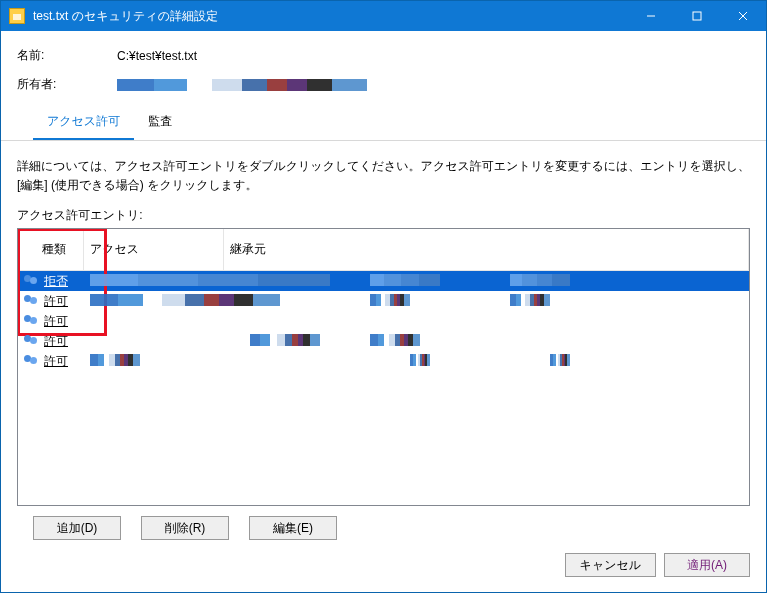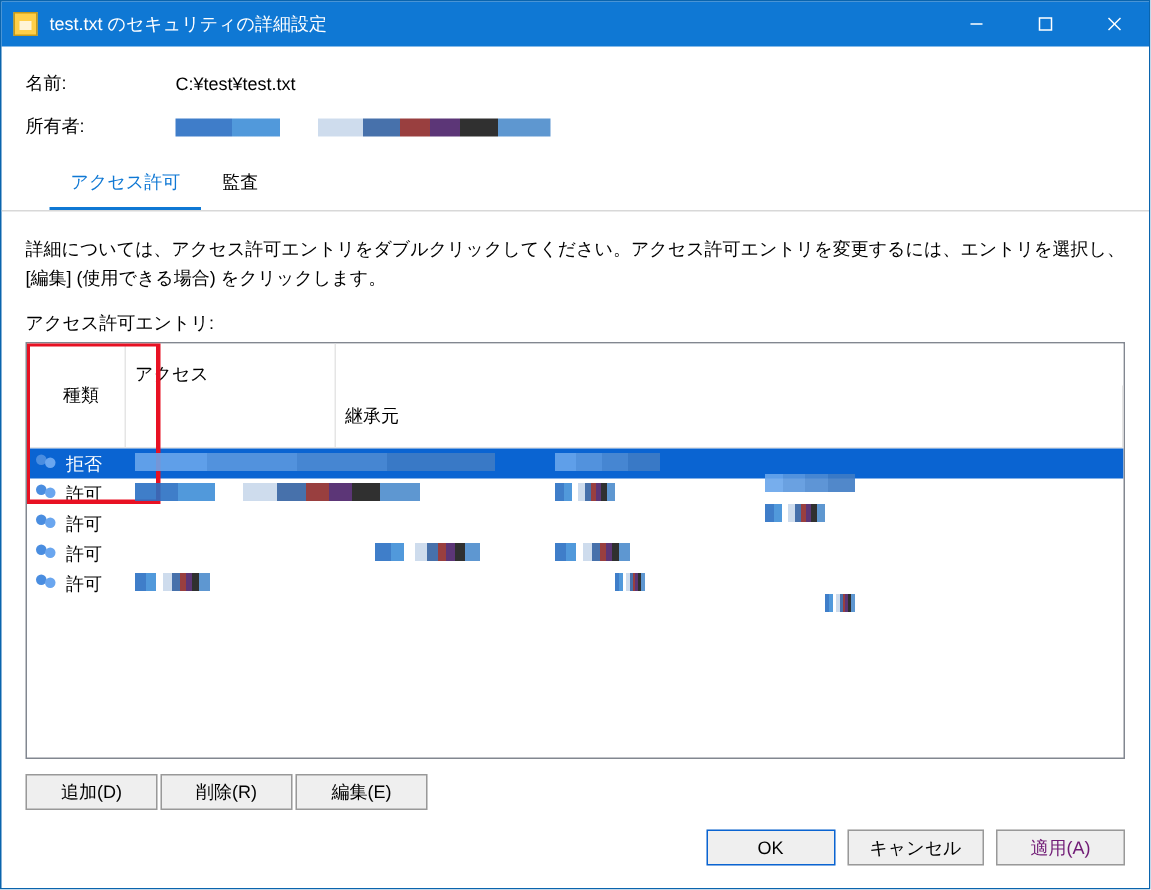--- a/index.html
+++ b/index.html
@@ -15,33 +15,33 @@
   .label { width:100px; }
   .tabs { display:flex; border-bottom:1px solid #d8d8d8; margin:8px -16px 8px -16px; padding:0 32px; }
   .tab { padding:6px 14px 8px; cursor:default; }
   .tab.active { border-bottom:2px solid #0f78d4; color:#0f78d4; }
   .helptext { margin:8px 0 10px; line-height:1.6; }
   .listlabel { margin:2px 0 4px; }
   .listbox { flex:1; border:1px solid #828790; background:#fff; min-height:250px; overflow:hidden; position:relative; }
   .lhdr { display:flex; background:#fff; border-bottom:1px solid #e5e5e5; font-weight:normal; }
   .lhdr .col { padding:12px 6px; border-right:1px solid #e5e5e5; }
   .rows .lrow { display:flex; align-items:center; height:20px; }
-  .lrow .col { padding:1px 6px; white-space:nowrap; overflow:hidden; }
+  .lrow .col { padding:1px 6px; white-space:nowrap; overflow:hidden;text-decoration:underline; }
   .col.type { width:66px; display:flex; align-items:center; gap:4px; }
   .col.prin { width:280px; }
   .col.acc  { width:140px; }
-  .col.inh  { flex:1;margin-top:28px; }
+  .col.inh  { flex:1; }
   .lrow.selected { background:#0a64d2; color:#fff; }
   .usericon { width:16px; height:12px; display:inline-block; position:relative; }
   .usericon::before{ content:""; position:absolute; left:0; top:0; width:7px; height:7px; border-radius:50%; background:#4a8de0; }
   .usericon::after{ content:""; position:absolute; left:6px; top:2px; width:7px; height:7px; border-radius:50%; background:#6aa6ef; }
   .censor { display:inline-block; height:12px; background:linear-gradient(90deg,#2b70c4 0 15%, #3f8ed8 15% 28%, #fff 28% 38%, #c9d9ec 38% 50%, #3462a2 50% 60%, #8e2b2b 60% 68%, #4b2169 68% 76%, #1a1a1a 76% 86%, #4d8ccc 86% 100%); opacity:0.9; filter:blur(0.4px); }
   .lrow.selected .censor { background:linear-gradient(90deg,#69a6ec 0 20%, #5a97de 20% 45%, #4d8ad2 45% 70%, #3f7cc5 70% 100%); }
   .redbox { position:absolute; left:-1px; top:-1px; width:90px; height:108px; border:3px solid #e81123; pointer-events:none; }
-  .btnrow { display:flex; gap:2px; margin:10px 0 0; }
+  .btnrow { display:flex; gap:20px; margin:10px 16px 0; }
   .btn { min-width:88px; height:24px; border:1px solid #999; background:#efefef; padding:2px 14px; font-size:12px; cursor:default; }
   .btn:disabled { color:#701a75; }
   .footer { height:44px; border-top:0; display:flex; align-items:center; justify-content:flex-end; padding:0 16px 10px; gap:8px; }
   .footer .btn { min-width:86px; }
   .footer .btn.default { border:1px solid #0a64d2; }
   svg { display:block; }
 </style>
 </head>
 <body>
 
@@ -144,17 +144,16 @@
     </div>
 
     <div class="btnrow">
       <button class="btn">追加(D)</button>
       <button class="btn">削除(R)</button>
       <button class="btn">編集(E)</button>
     </div>
   </div>
 
   <div class="footer">
-    <button class="btn default">OK</button>
     <button class="btn">キャンセル</button>
     <button class="btn" disabled="">適用(A)</button>
   </div>
 </div>
 
 </body></html>

